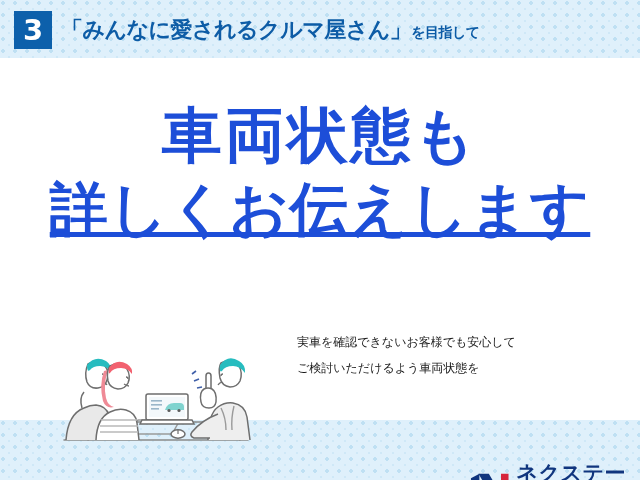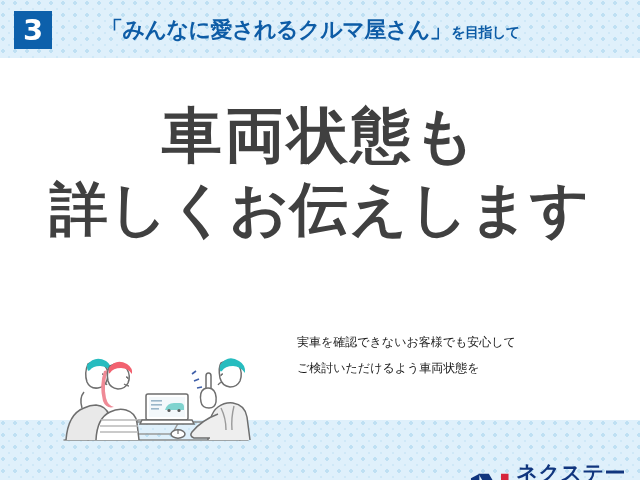--- a/index.html
+++ b/index.html
@@ -46,51 +46,52 @@
     letter-spacing: 0;
   }
   .header-title {
     position: absolute;
     left: 61px; top: 13px;
     white-space: nowrap;
     color: #0d5ca6;
     font-weight: bold;
     line-height: 34px;
   }
-  .header-title .ht-main { font-size: 22px; letter-spacing: -0.5px; margin-left: 40px; }
+  .header-title .ht-main { font-size: 22px; letter-spacing: -0.5px; }
   .header-title .ht-sub  { font-size: 14px; letter-spacing: -0.5px; }
 
   
   .panel {
     position: absolute;
     left: 0; top: 58px;
     width: 640px;
     height: 362px;
     background: #ffffff;
   }
 
   
   .headline {
     position: absolute;
     left: 0; top: 40px;
     width: 640px;
     text-align: center;
-    color: #404040;
+    color: #1d4ed8;
     font-weight: bold;
     letter-spacing: 1px;
   }
   .hl-line1 {
     font-size: 60px;
     line-height: 74px;
     letter-spacing: 3px;
   }
   .hl-line2 {
     font-size: 58px;
     line-height: 74px;
     letter-spacing: 1px;
+    text-decoration: underline;
   }
 
   
   .body-copy {
     position: absolute;
     left: 262px; top: 272px;
     width: 350px;
     color: #1a1a1a;
     font-size: 12px;
     line-height: 25.5px;

